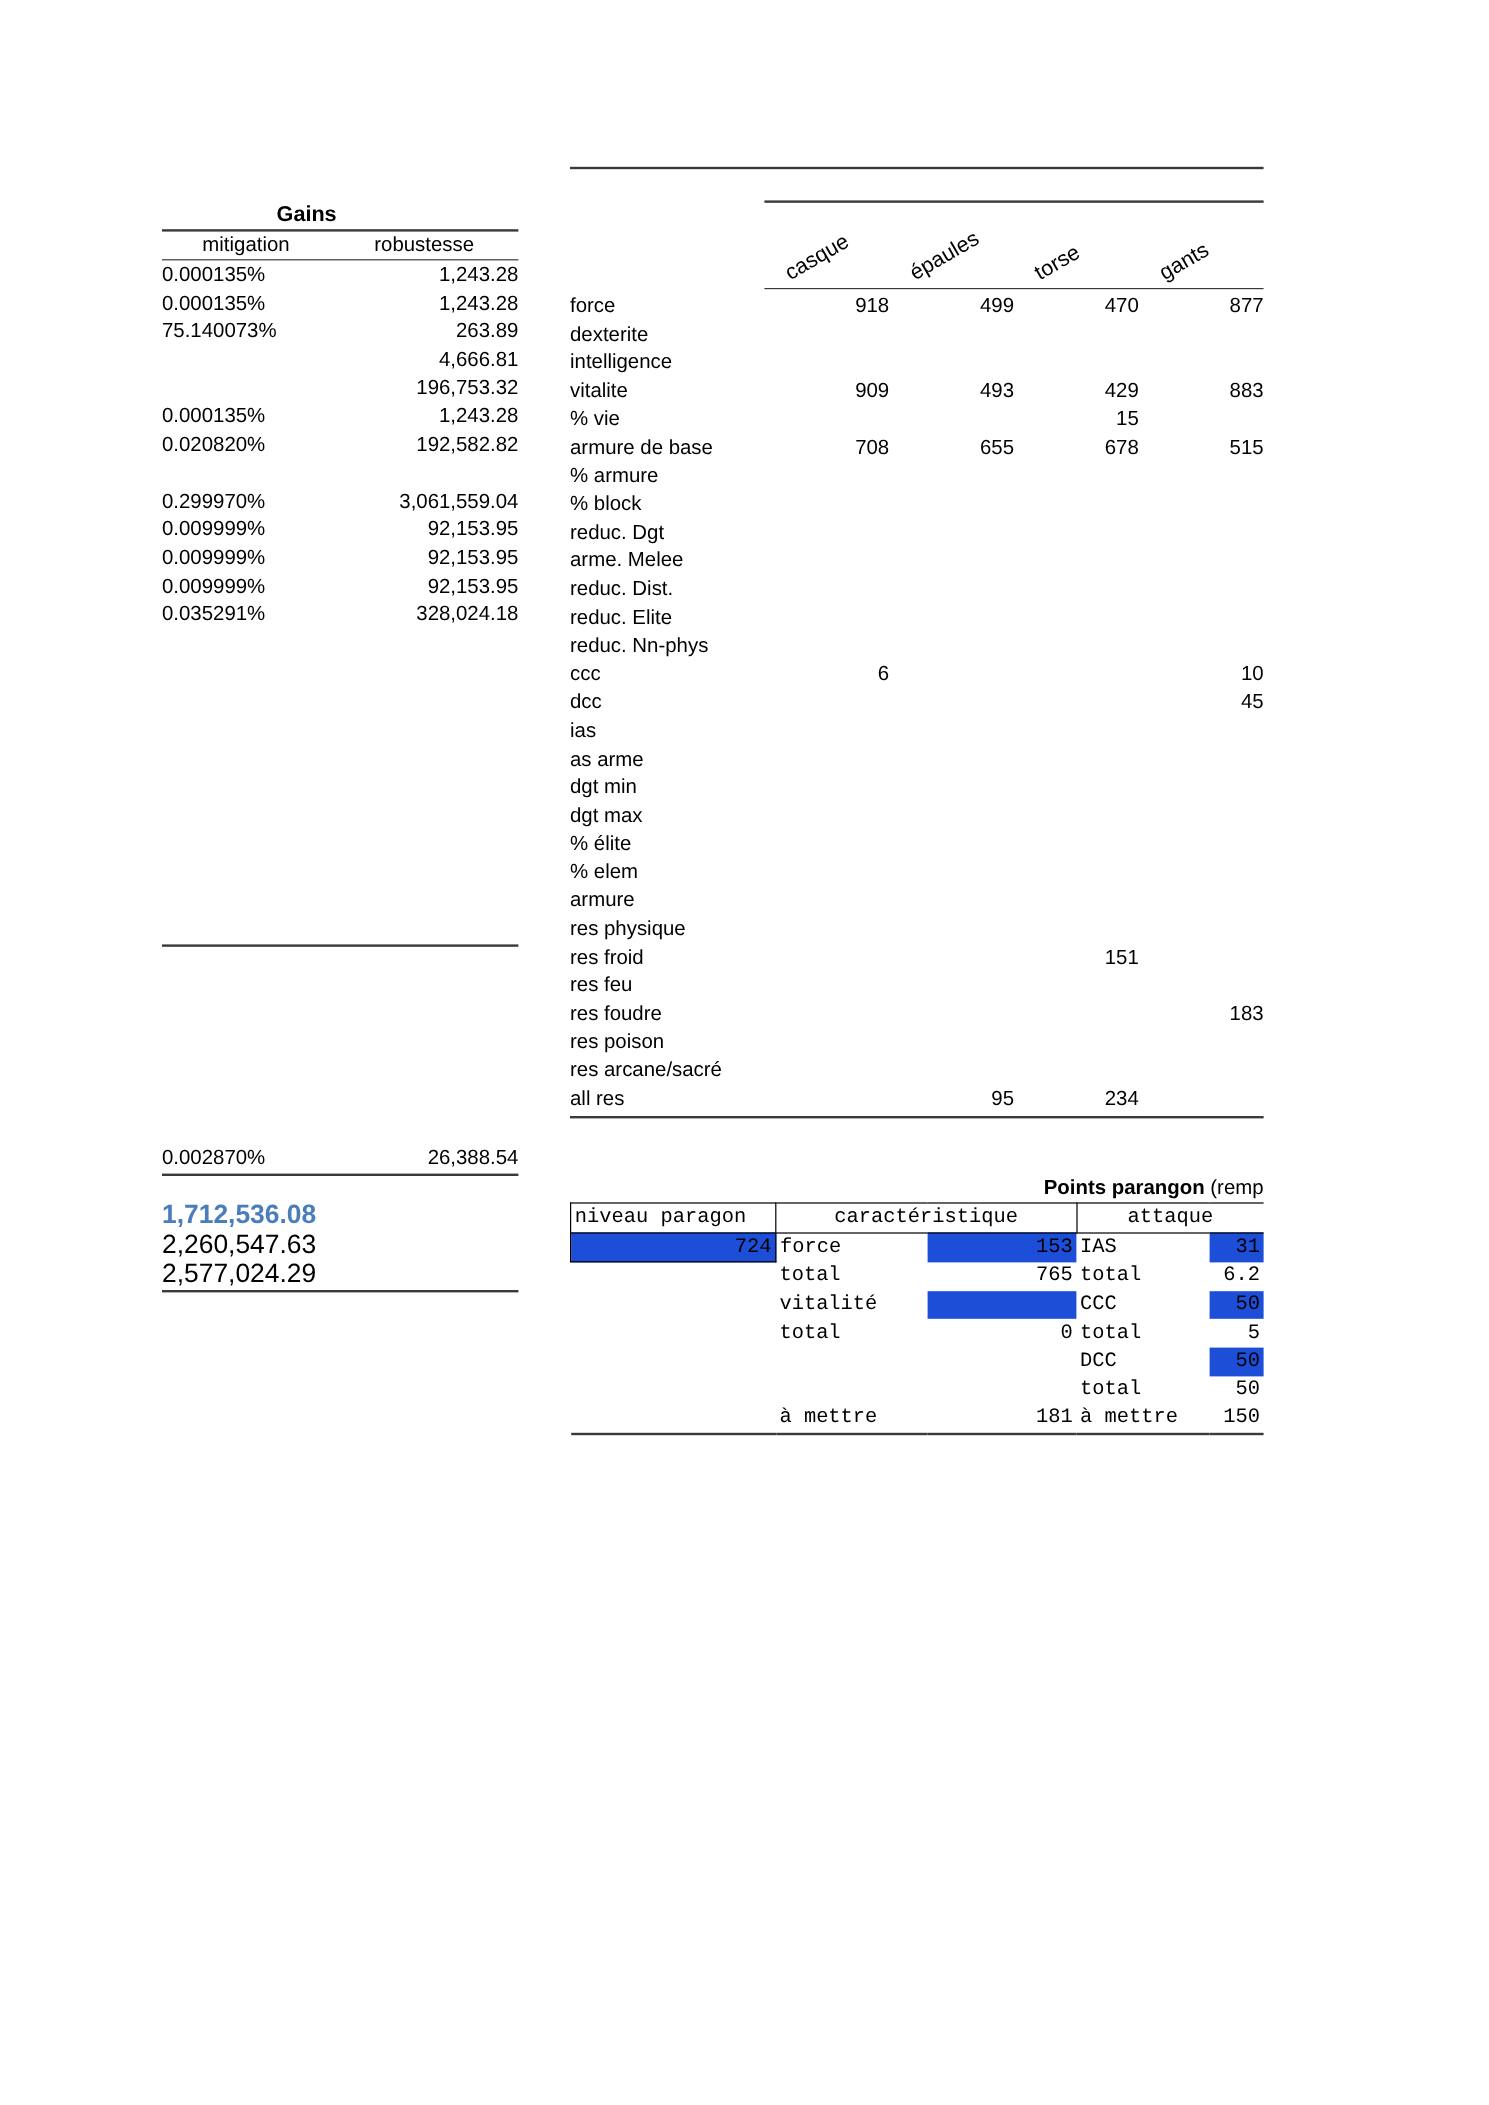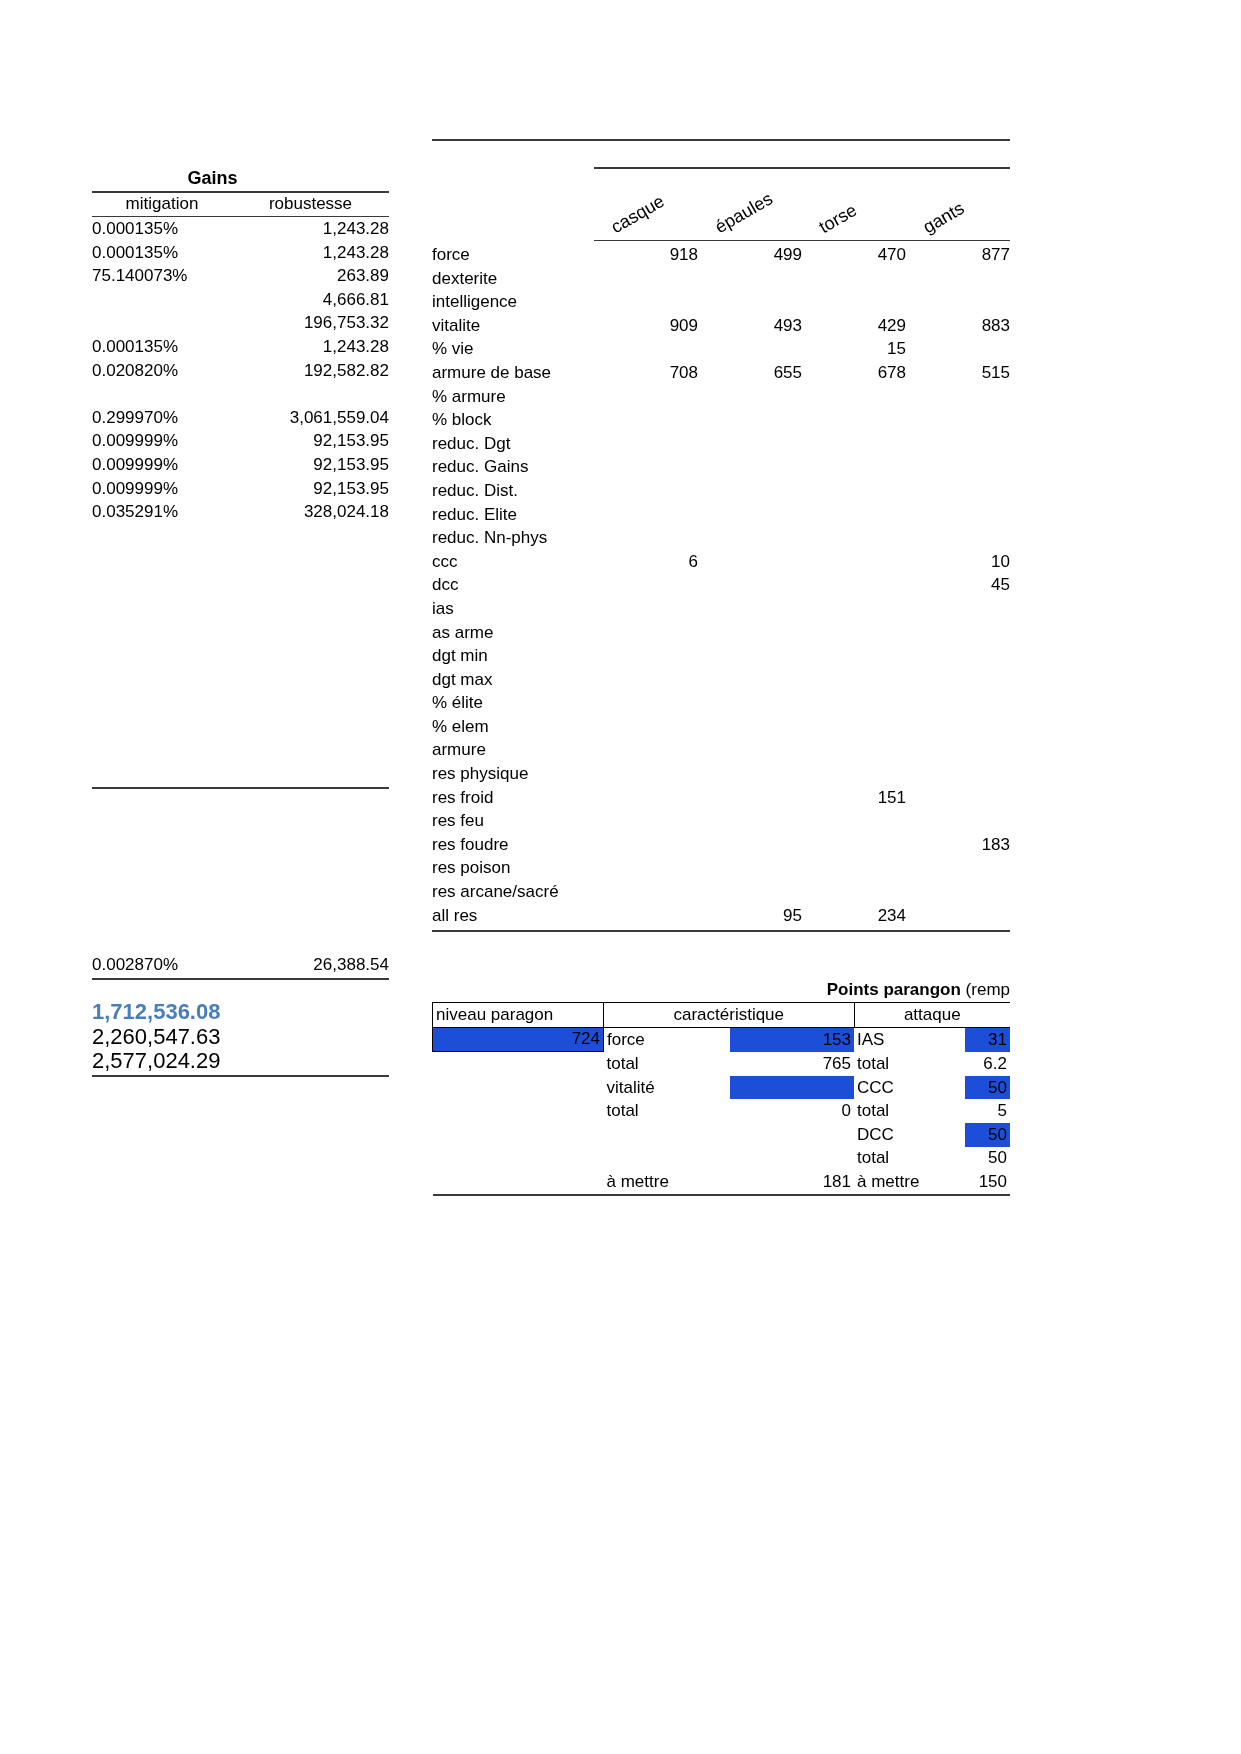--- a/index.html
+++ b/index.html
@@ -11,21 +11,21 @@
     width: 1241px;
     height: 1754px;
     position: relative;
     font-family: "Liberation Sans", sans-serif;
     color: #000000;
     font-size: 17px;
     overflow: hidden;
   }
 
   
-  .abs { position: absolute; }
+  .abs { position: absolute; margin-left: 43px; }
 
   
   #gains-block {
     left: 92px;
     top: 168px;
     width: 297px;
   }
   #gains-title {
     font-weight: bold;
     font-size: 18px;
@@ -136,20 +136,21 @@
     text-align: right;
     font-size: 17px;
   }
   #parangon-title .pt-strong { font-weight: bold; }
 
   #parangon-table {
     left: 432px;
     top: 1002px;
     width: 578px;
     border-collapse: collapse;
+    font-family: Liberation Mono, monospace;
   }
   #parangon-table td, #parangon-table th {
     padding: 0 3px;
     height: 23.6px;
     font-size: 17px;
     font-weight: normal;
     vertical-align: middle;
   }
   .pg-head-l {
     border: 1px solid #000;
@@ -328,21 +329,21 @@
       <div class="e-val"></div>
     </div>
     <div class="equip-row">
       <div class="e-name">reduc. Dgt</div>
       <div class="e-val"></div>
       <div class="e-val"></div>
       <div class="e-val"></div>
       <div class="e-val"></div>
     </div>
     <div class="equip-row">
-      <div class="e-name">reduc. Gains</div>
+      <div class="e-name">arme. Melee</div>
       <div class="e-val"></div>
       <div class="e-val"></div>
       <div class="e-val"></div>
       <div class="e-val"></div>
     </div>
     <div class="equip-row">
       <div class="e-name">reduc. Dist.</div>
       <div class="e-val"></div>
       <div class="e-val"></div>
       <div class="e-val"></div>

